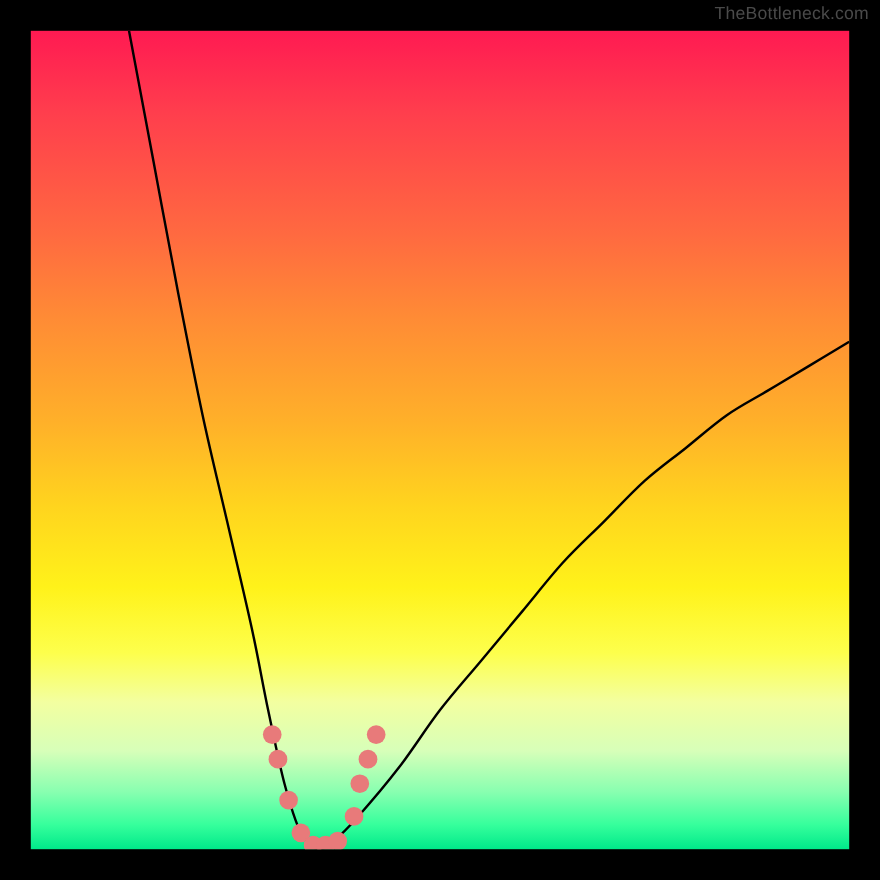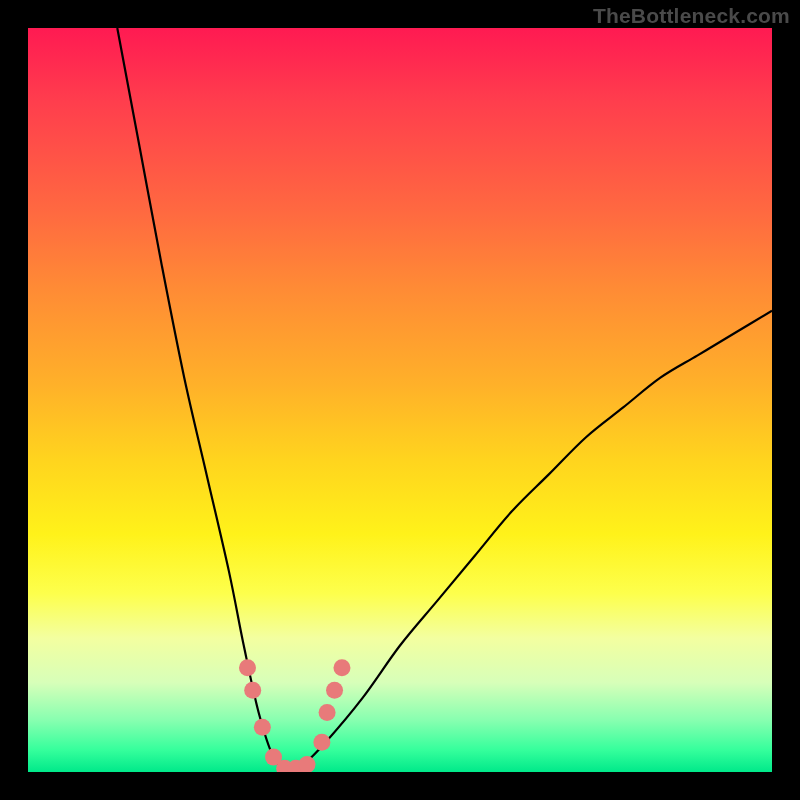--- a/index.html
+++ b/index.html
@@ -40,22 +40,22 @@
       #88ffb0 93%,
       #36ff9c 97%,
       #00e98a 100%
     );
   }
   .watermark {
     position: absolute;
     top: 4px;
     right: 10px;
     color: #4a4a4a;
-    font-size: 21px;
-    font-weight: 700;
+    font-size: 16px;
+    font-weight: 400;
     letter-spacing: 0.2px;
   }
   svg.curve {
     position: absolute;
     top: 0;
     left: 0;
     width: 744px;
     height: 744px;
   }
 </style>

